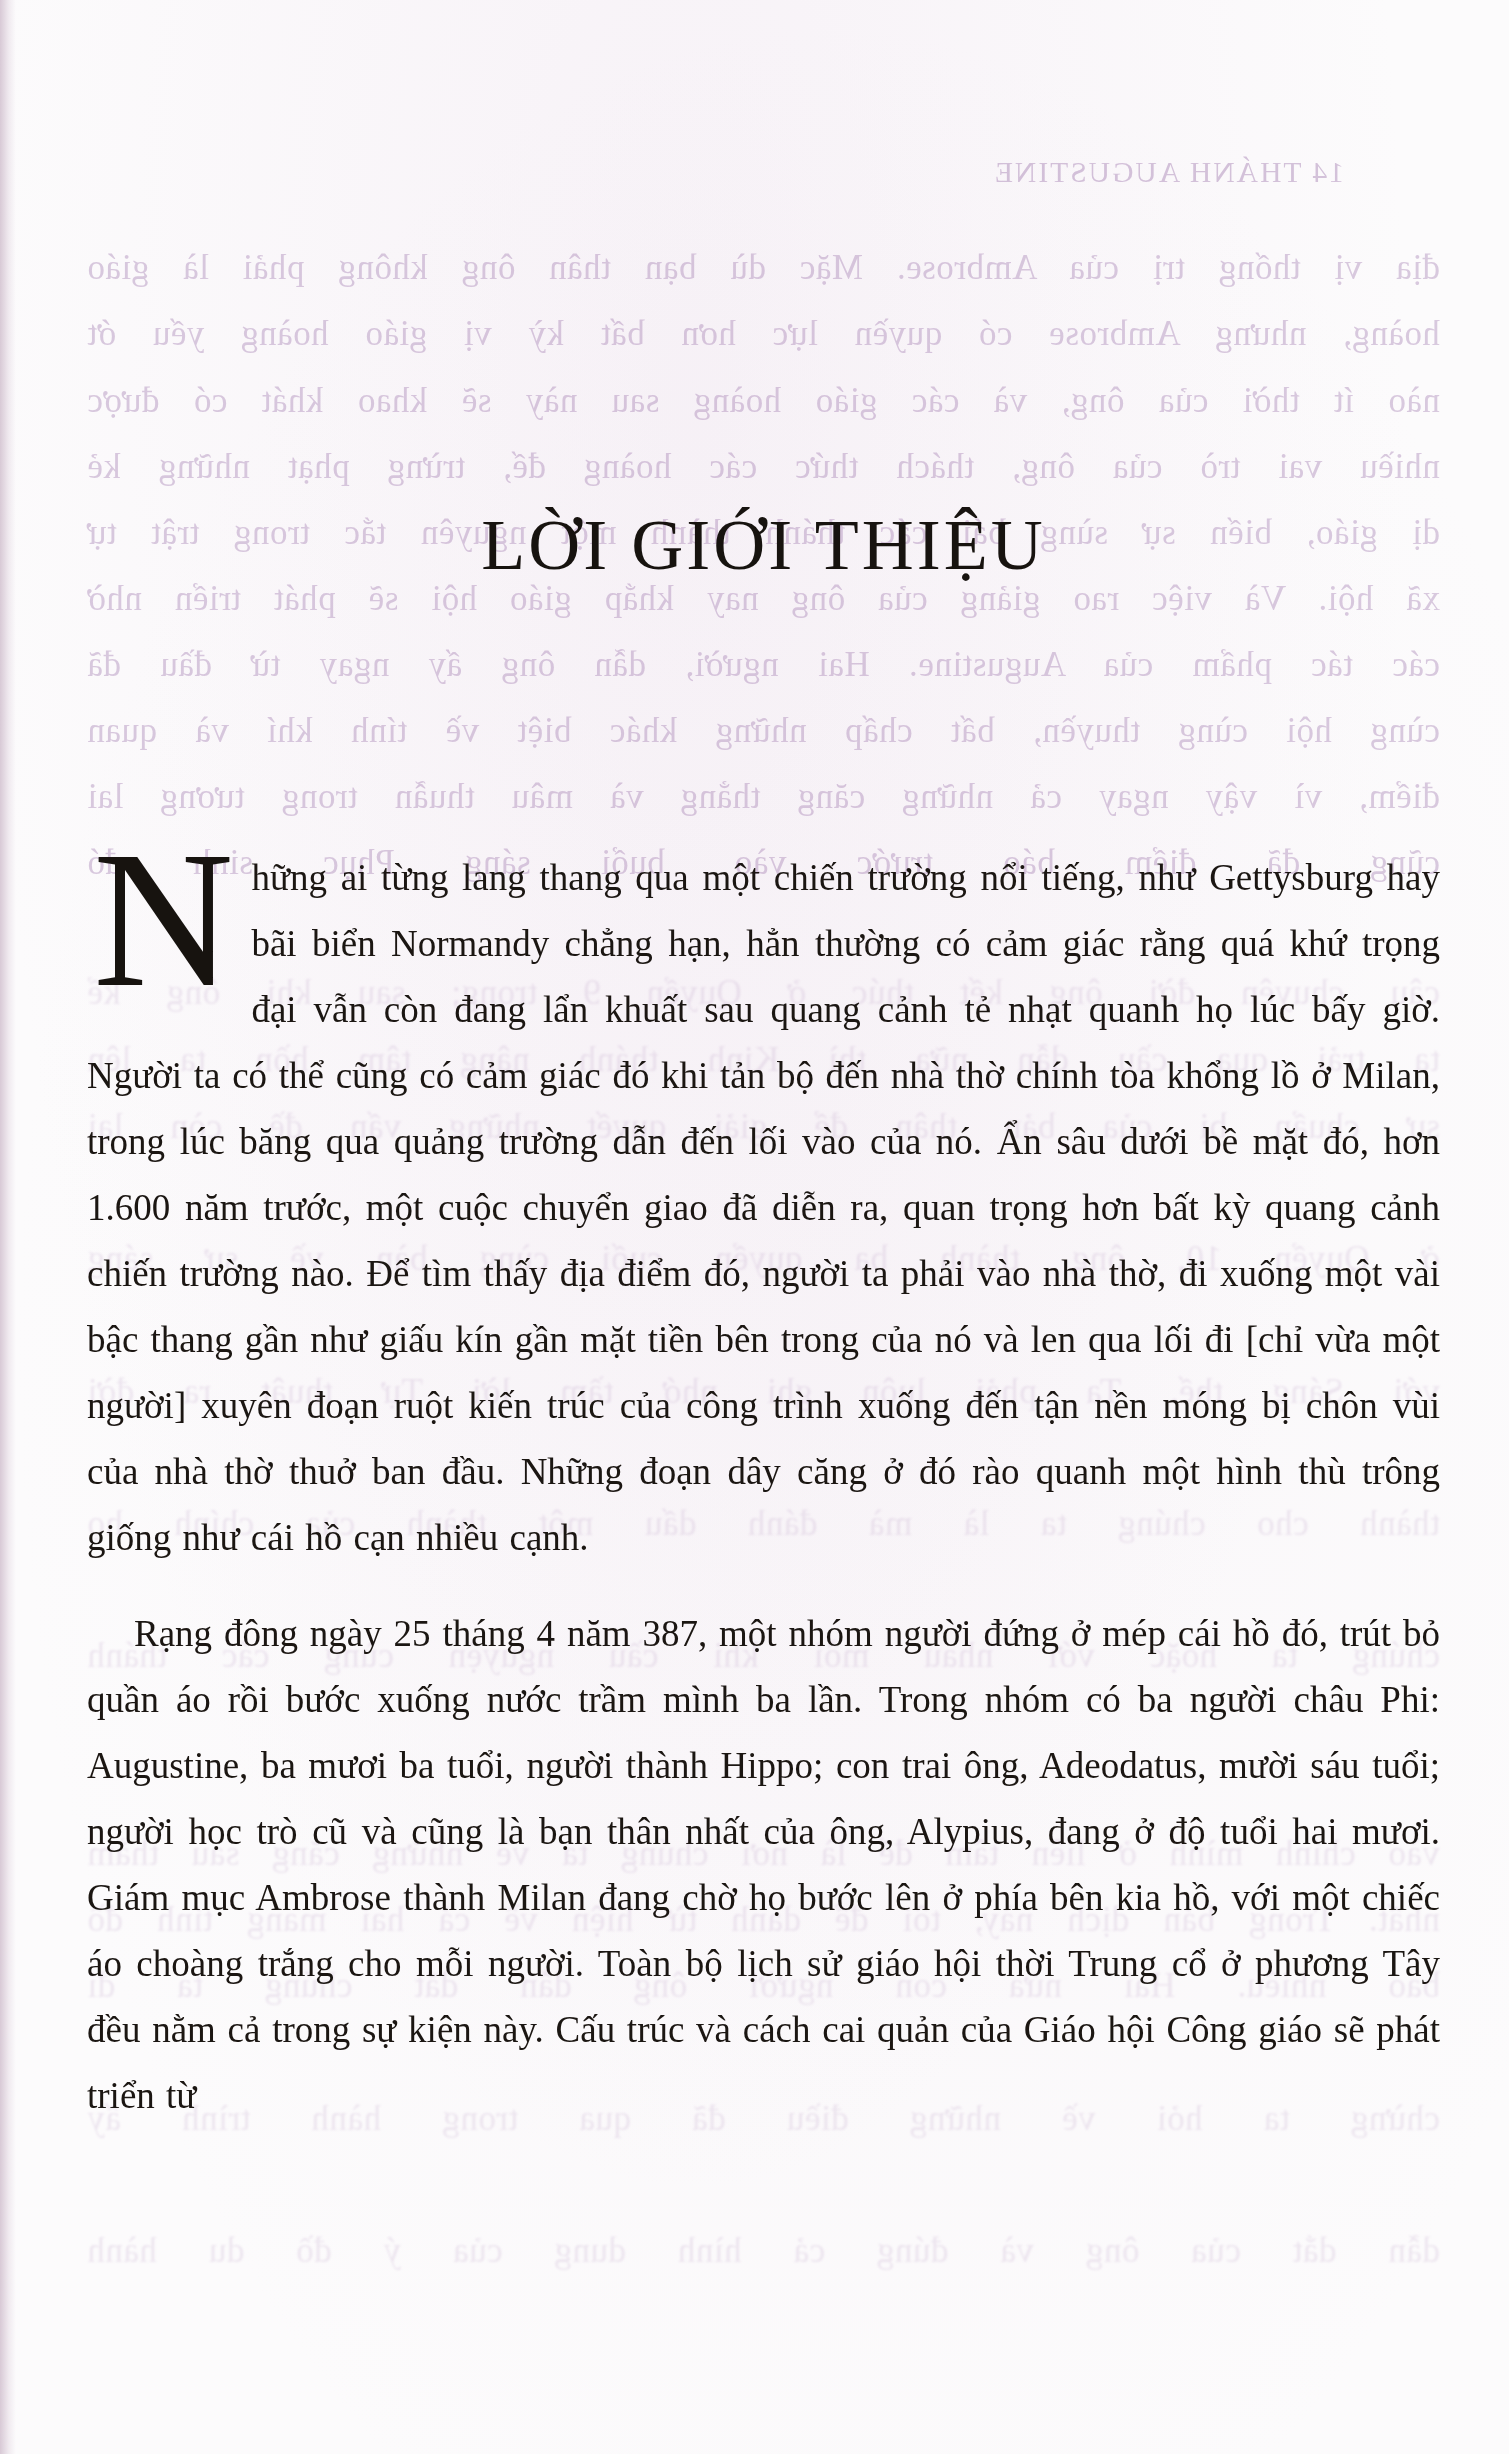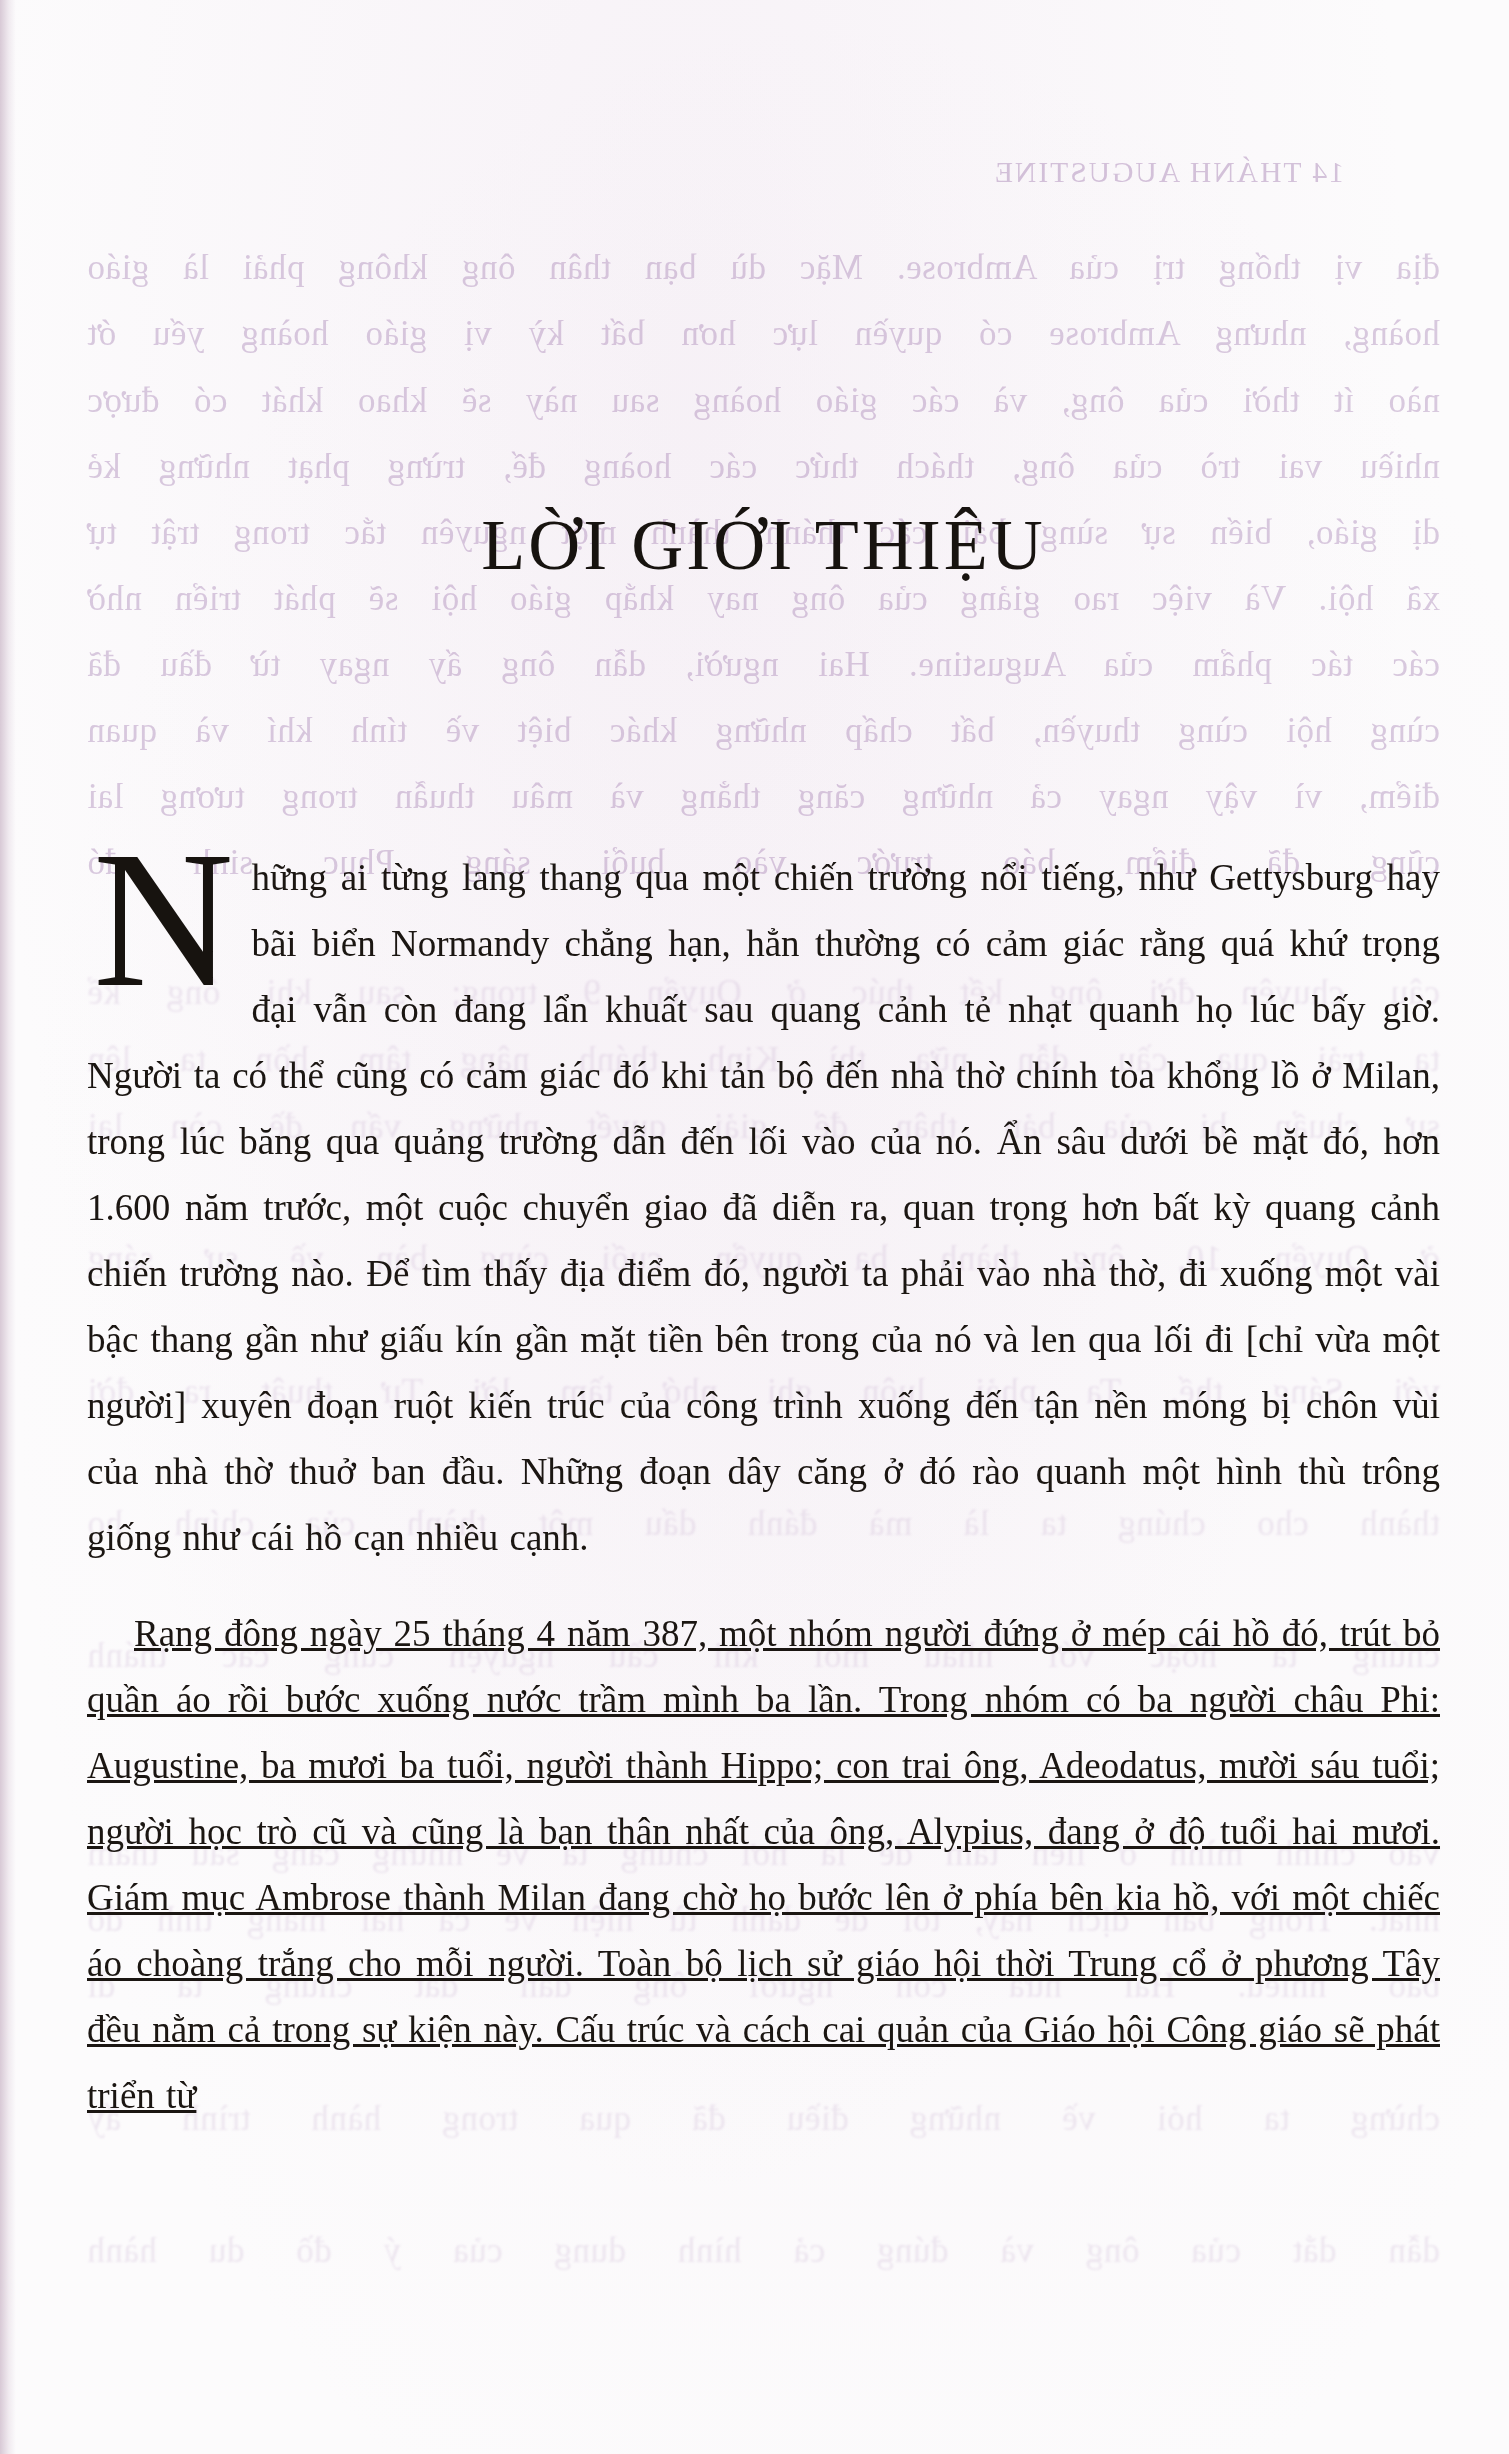--- a/index.html
+++ b/index.html
@@ -49,21 +49,21 @@
   .text-block{
     position:absolute;left:87px;top:845px;width:1353px;
     color:#1b1612;
   }
   .para{
     margin:0;
     font-size:37px;line-height:66px;
     text-align:justify;
     word-spacing:2px;
   }
-  .para.second{margin-top:29.6px;text-indent:47px;text-decoration:underline;}
+  .para.second{margin-top:29.6px;text-indent:47px;}
   .dropcap{
     float:left;
     font-size:195px;line-height:136px;height:136px;
     padding:5.9px 17.7px 0 5.9px;
     color:#17130f;
   }
 </style>
 </head>
 <body>
 

